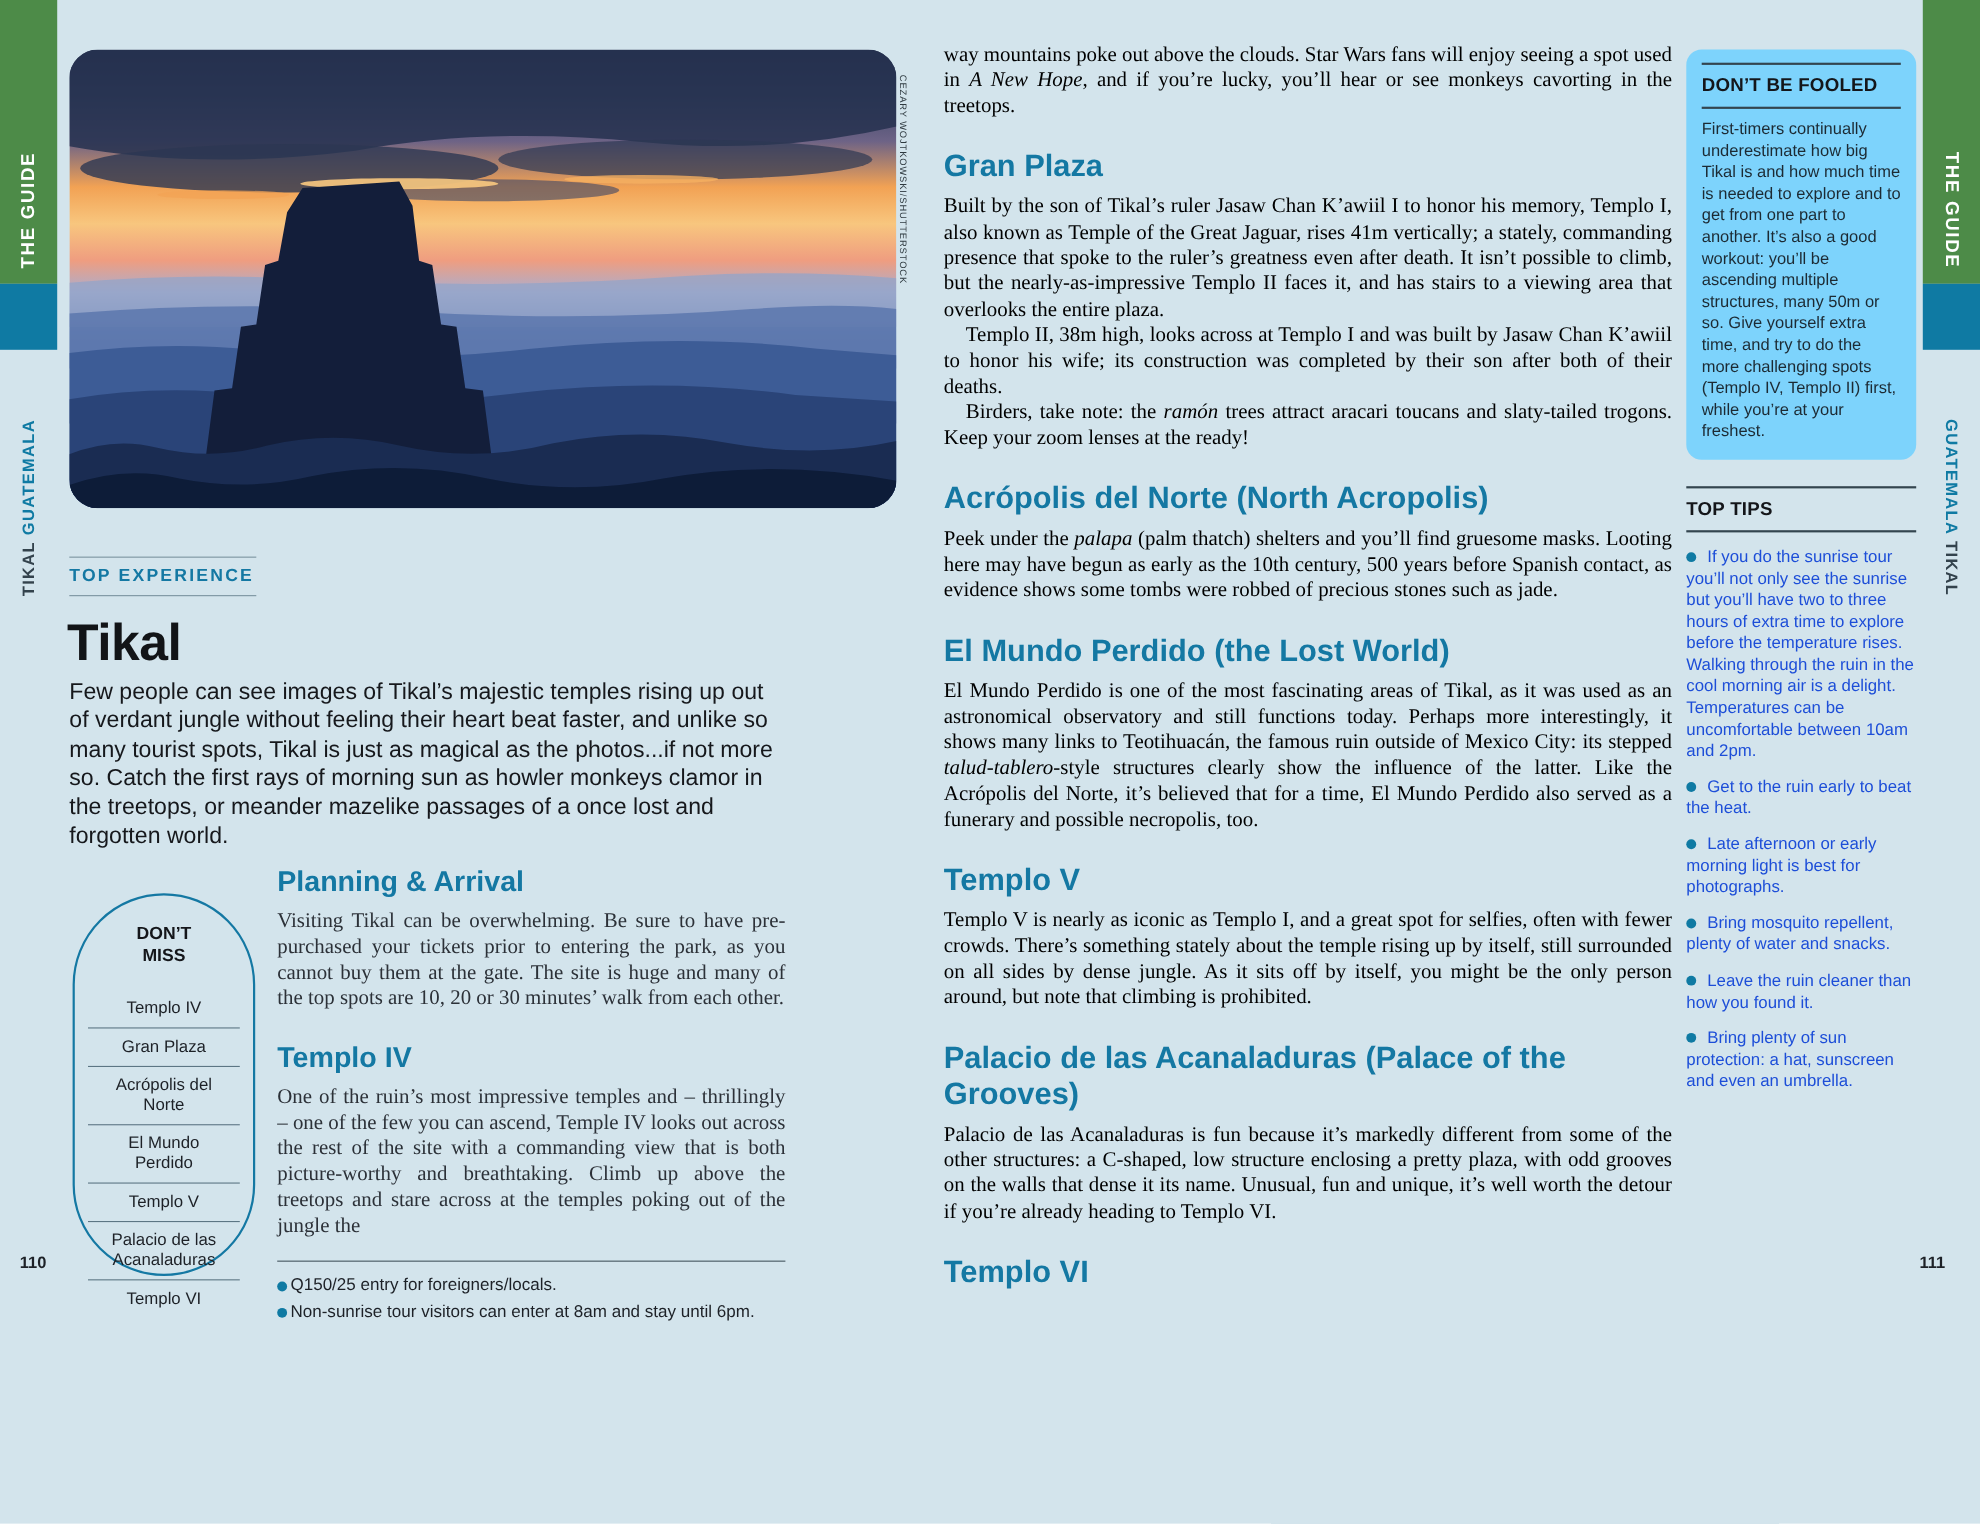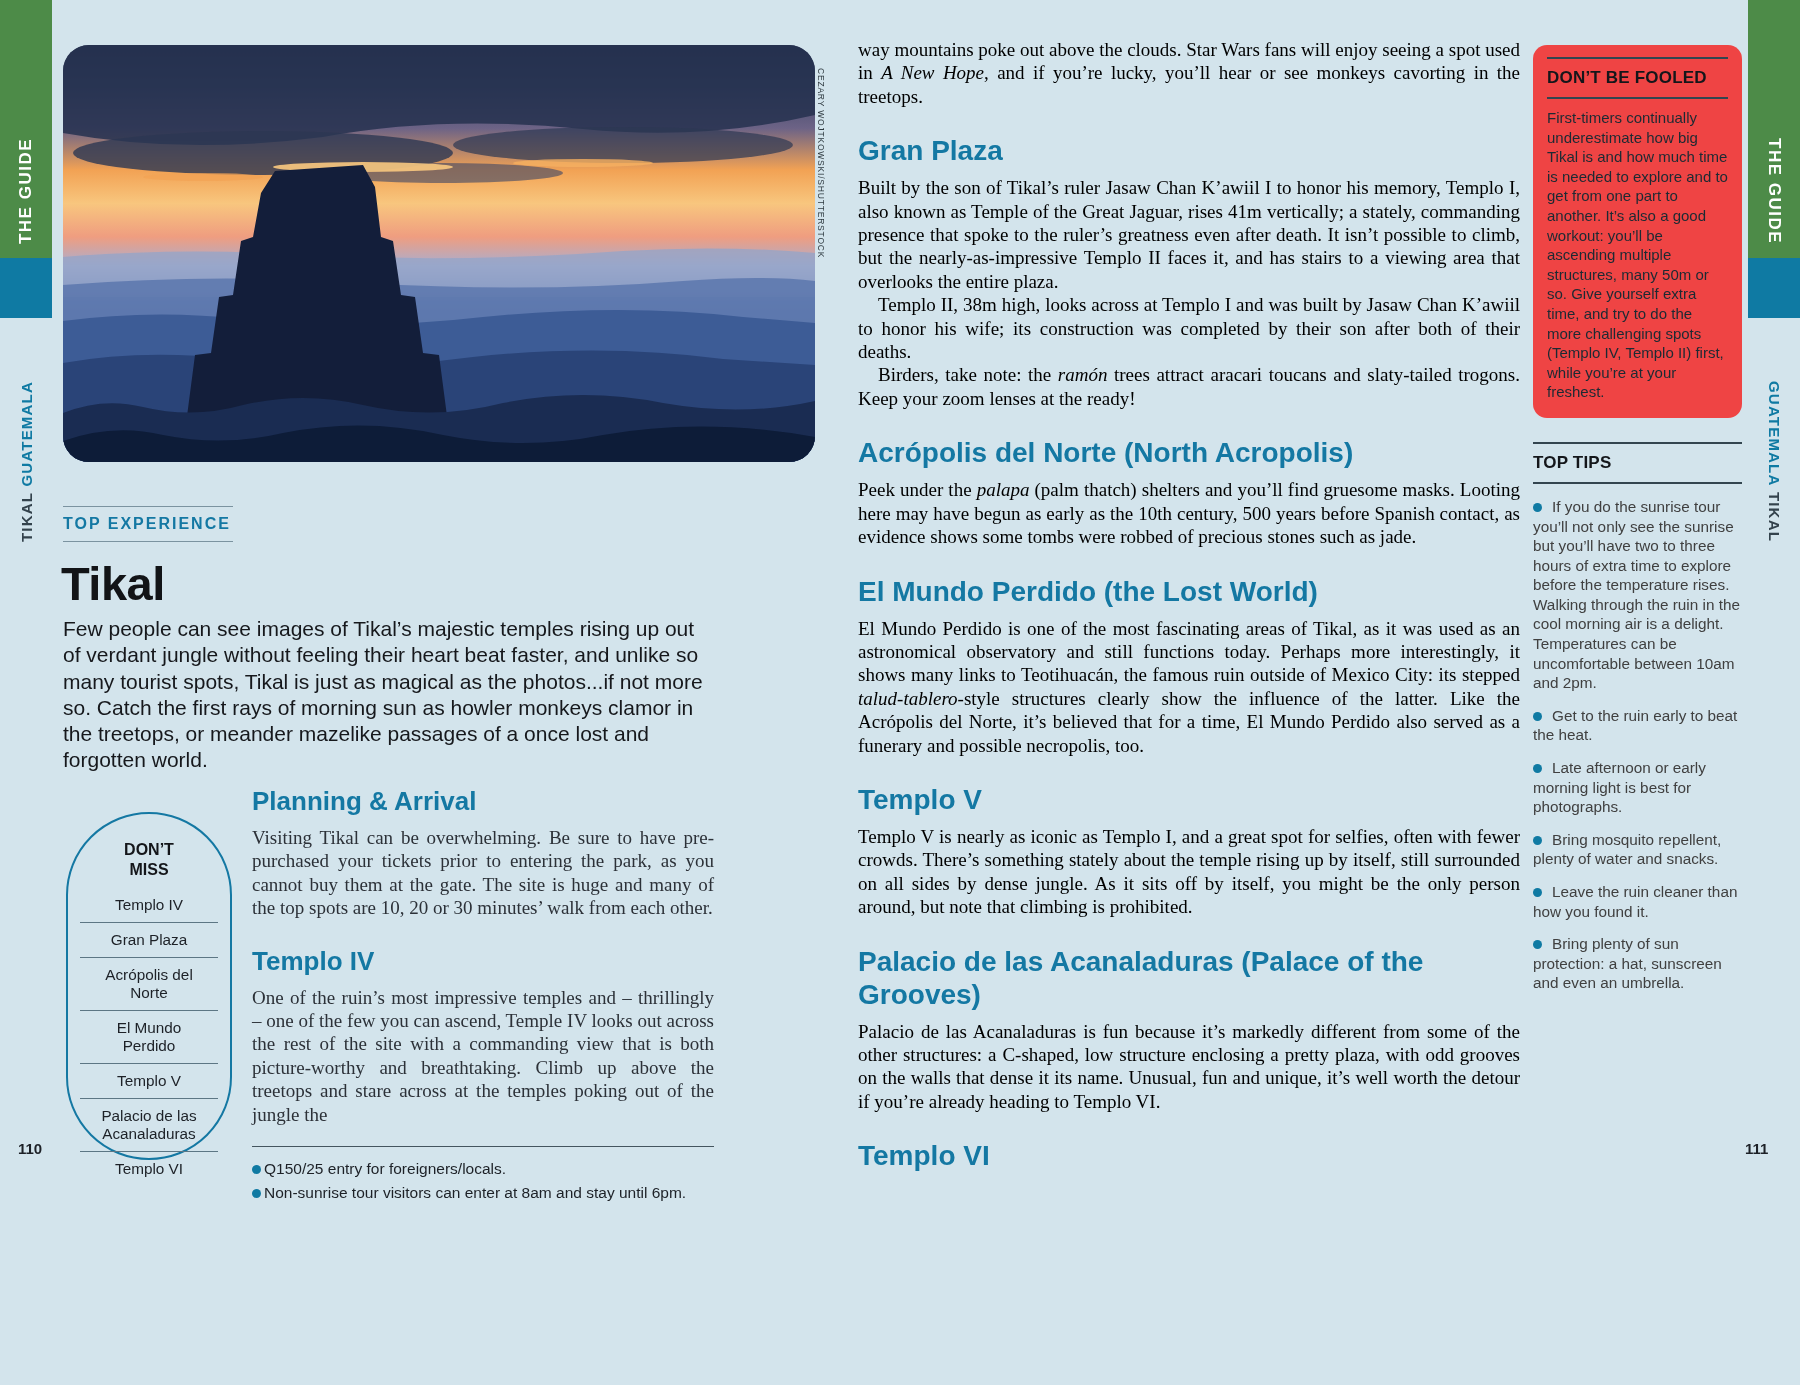--- a/index.html
+++ b/index.html
@@ -29,21 +29,21 @@
     font-size:8.5px;letter-spacing:.8px;color:#2f3a40;font-weight:400;}
 
   
   .eyebrow{position:absolute;left:63px;top:506px;width:170px;border-top:1px solid #7b93a0;border-bottom:1px solid #7b93a0;
     padding:8px 0;color:#1478a3;font-size:16px;font-weight:700;letter-spacing:2px;}
   .big-title{position:absolute;left:61px;top:556px;font-size:47px;font-weight:700;color:#121417;letter-spacing:-.5px;}
   .intro{position:absolute;left:63px;top:616px;width:652px;font-size:21px;line-height:26.3px;color:#16181c;}
 
   .miss-card{position:absolute;left:66px;top:812px;width:166px;height:348px;border:2.5px solid #1478a3;
     border-radius:88px;box-sizing:border-box;text-align:center;padding-top:26px;}
-  .miss-title{font-size:16px;line-height:20px;font-weight:700;color:#14161a;margin-bottom:8px;}
+  .miss-title{font-size:16px;line-height:20px;font-weight:700;color:#14161a;margin-bottom:20px;}
   .miss-item{font-size:15.3px;line-height:18px;color:#1d2127;padding:8px 10px;margin:0 12px;border-bottom:1px solid #5c7684;}
   .miss-item:last-child{border-bottom:none;}
 
   .left-col{position:absolute;left:252px;top:786px;width:462px;}
   .h2{color:#1478a3;font-weight:700;margin:0;}
   .left-col .h2{font-size:26px;margin-bottom:9px;}
   .left-col .body p{margin:0;font-family:"Liberation Serif",serif;font-size:19px;line-height:23.4px;
     color:#2c3138;text-align:justify;}
   .left-col .gap{height:26px;}
   .practicalities{margin-top:20px;border-top:1px solid #44555f;padding-top:10px;}
@@ -57,28 +57,28 @@
 
   
   .right-col{position:absolute;left:858px;top:38px;width:662px;}
   .right-col .h2{font-size:28px;line-height:33px;margin:26px 0 9px 0;}
   .right-col p{margin:0;font-family:"Liberation Serif",serif;font-size:19px;line-height:23.4px;
     color:#000000;text-align:justify;}
   .right-col p.indent{text-indent:20px;}
 
   
   .sidebar{position:absolute;left:1533px;top:45px;width:209px;}
-  .fooled-box{background:#ef4444;border-radius:14px;padding:12px 14px 16px 14px;box-sizing:border-box;}
+  .fooled-box{background:#7dd3fc;border-radius:14px;padding:12px 14px 16px 14px;box-sizing:border-box;}
   .fooled-box h3{margin:0 0 9px 0;font-size:17px;color:#14161a;border-top:2px solid #33454f;border-bottom:2px solid #33454f;
     padding:9px 0;letter-spacing:.2px;}
   .fooled-box .fb-body{font-size:15px;line-height:19.6px;color:#1c2a33;}
   .toptips{margin-top:24px;}
   .toptips h3{margin:0;font-size:17px;color:#14161a;border-top:2px solid #33454f;border-bottom:2px solid #33454f;
     padding:9px 0;letter-spacing:.2px;}
-  .tip{font-size:15.3px;line-height:19.6px;color:#404040;margin:13px 0;}
+  .tip{font-size:15.3px;line-height:19.6px;color:#1d4ed8;margin:13px 0;}
   .tdot{display:inline-block;width:9px;height:9px;border-radius:50%;background:#0f7aa3;margin-right:10px;}
 </style>
 </head>
 <body>
 
 <div class="spread">
 
   <div class="edge edge-left">
     <div class="tab">
       <span class="vtext up">THE GUIDE</span>

